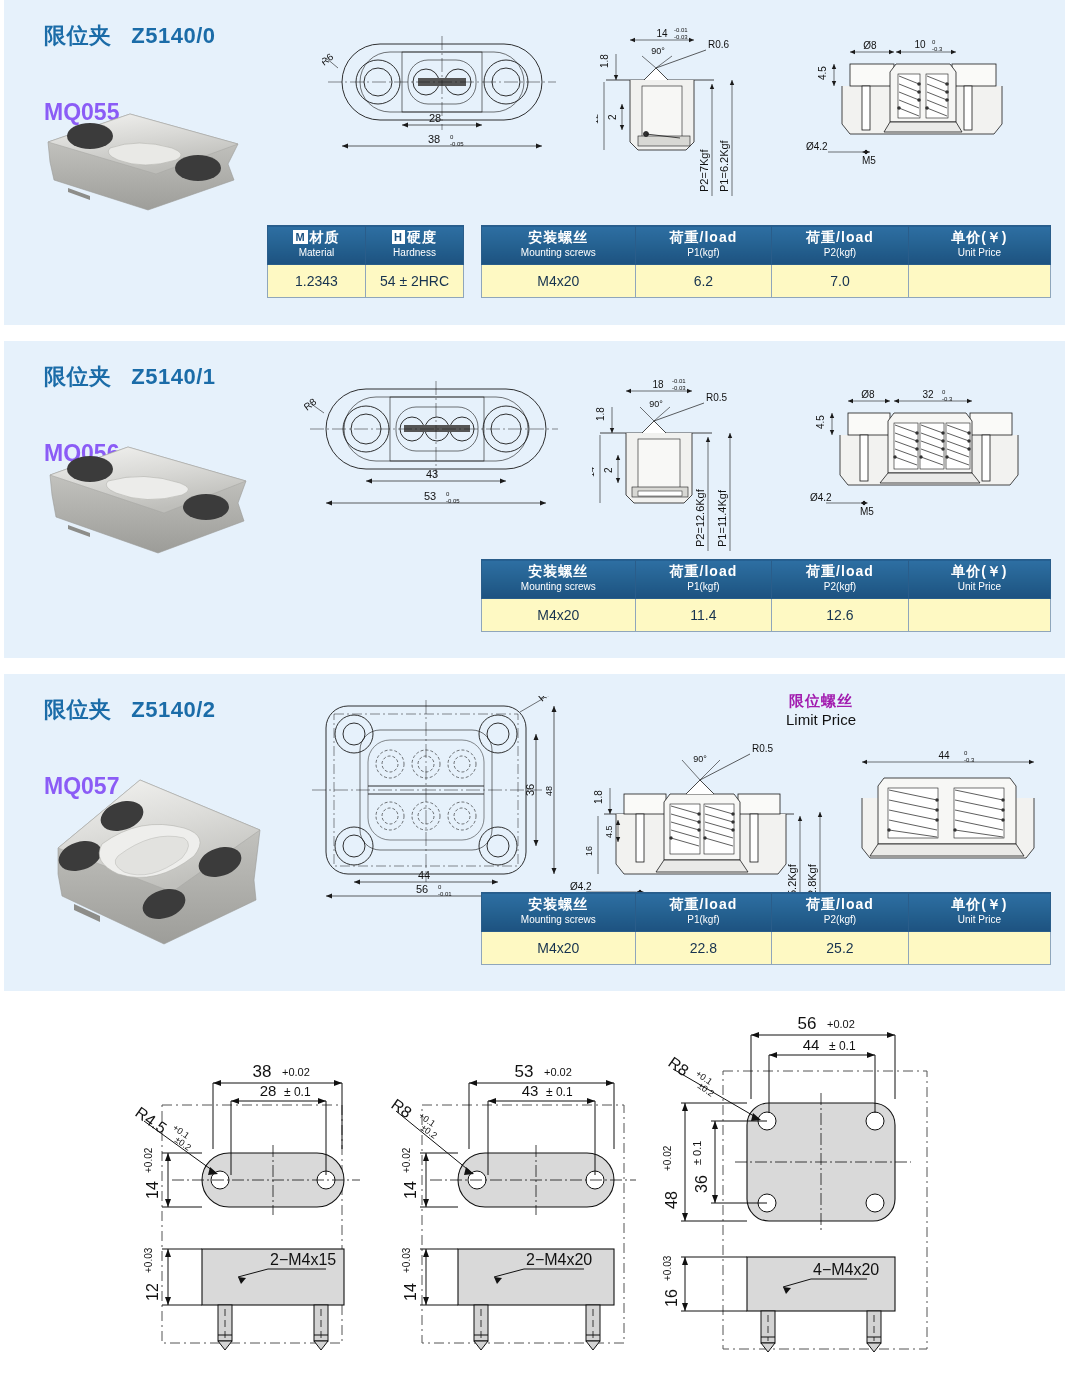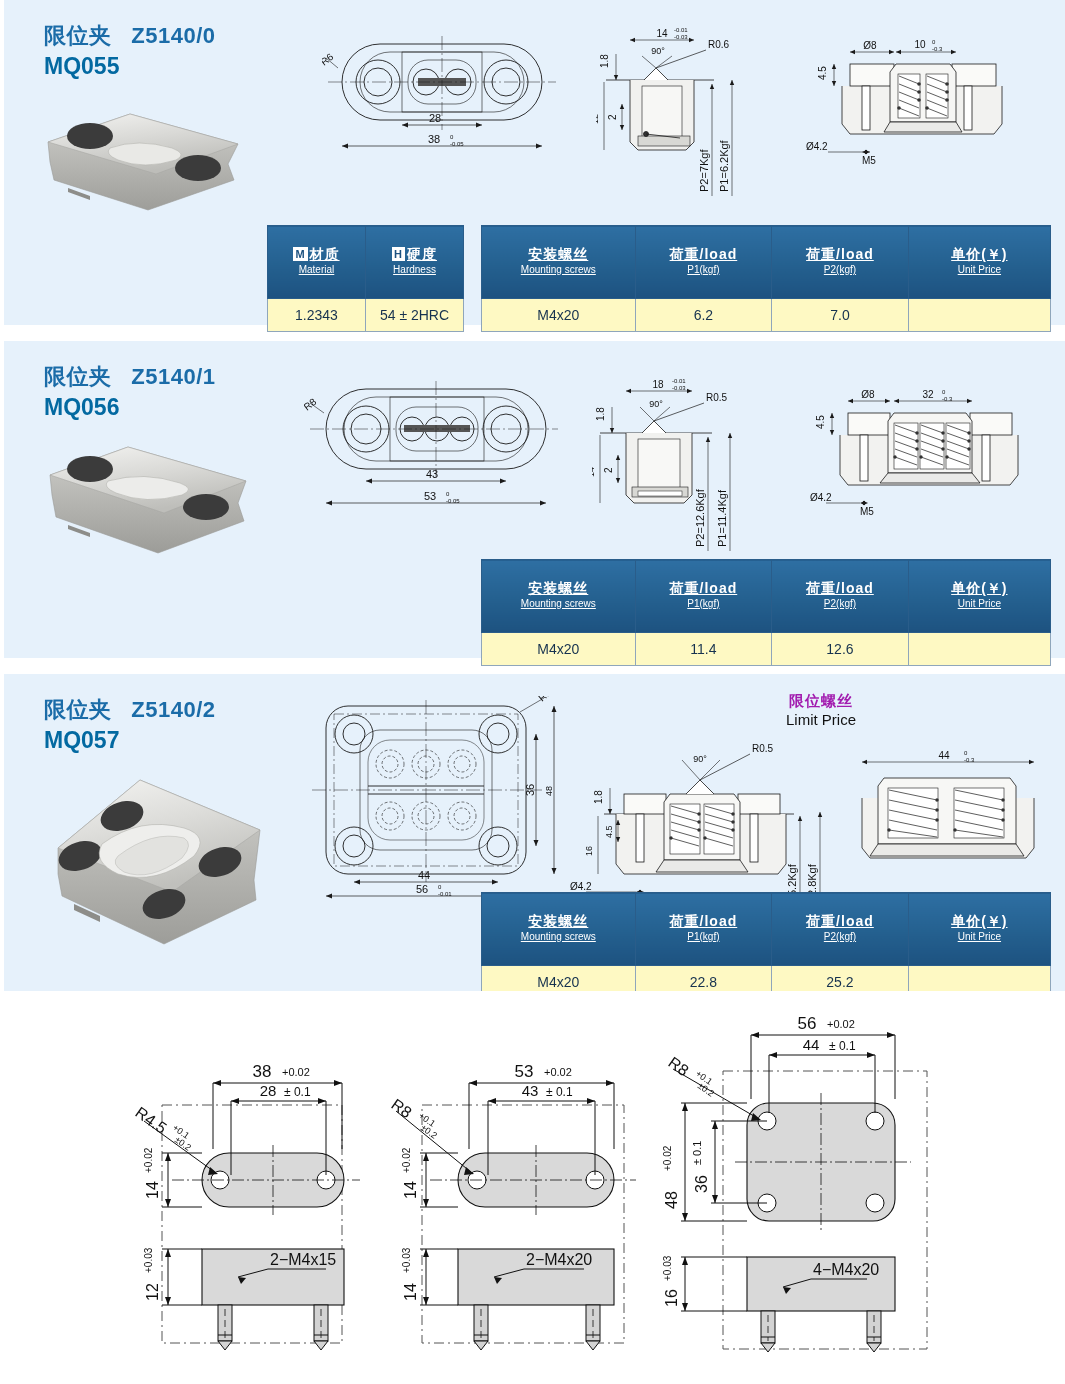--- a/index.html
+++ b/index.html
@@ -20,36 +20,36 @@
   #panel-0{top:0;height:325px;}
   #panel-1{top:341px;height:317px;}
   #panel-2{top:674px;height:317px;}
 
   .title-block{position:absolute;left:40px;top:20px;}
   .title-line{
     color:#1b6ca8;font-size:22px;font-weight:bold;
     letter-spacing:.5px;line-height:31px;white-space:nowrap;
   }
   .title-line .code{font-weight:bold;}
-  .title-line2{color:#0369a1;font-size:23px;font-weight:bold;line-height:31px;}
+  .title-line2{color:#8b5cf6;font-size:23px;font-weight:bold;line-height:31px;margin-top:46px;}
 
   
   .photo{position:absolute;}
   .photo svg{display:block;}
 
   
   table{border-collapse:collapse;position:absolute;}
   table td,table th{
     border:1px solid #8fa6bb;
     text-align:center;vertical-align:middle;
     font-size:13px;color:#16324f;
   }
   thead th{
     background:linear-gradient(180deg,#2e6fa3 0%,#24608f 55%,#1d5280 100%);
-    color:#ffffff;padding:20px 6px;line-height:16px;border:1px solid #2a5d8a;text-decoration:underline;
+    color:#ffffff;padding:3px 6px;line-height:16px;border:1px solid #2a5d8a;
   }
   thead th .cn{font-size:14px;font-weight:bold;display:block;letter-spacing:1px;}
   thead th .en{font-size:10px;font-weight:normal;display:block;}
   tbody td{background:#fef9c3;height:30px;font-size:14px;}
 
   .mat-table thead th .cn{font-size:14px;}
   .mat-table .sq{
     display:inline-block;background:#ffffff;color:#1d5280;
     font-weight:bold;font-size:11px;line-height:12px;
     padding:0 1px;margin-right:2px;vertical-align:1px;

